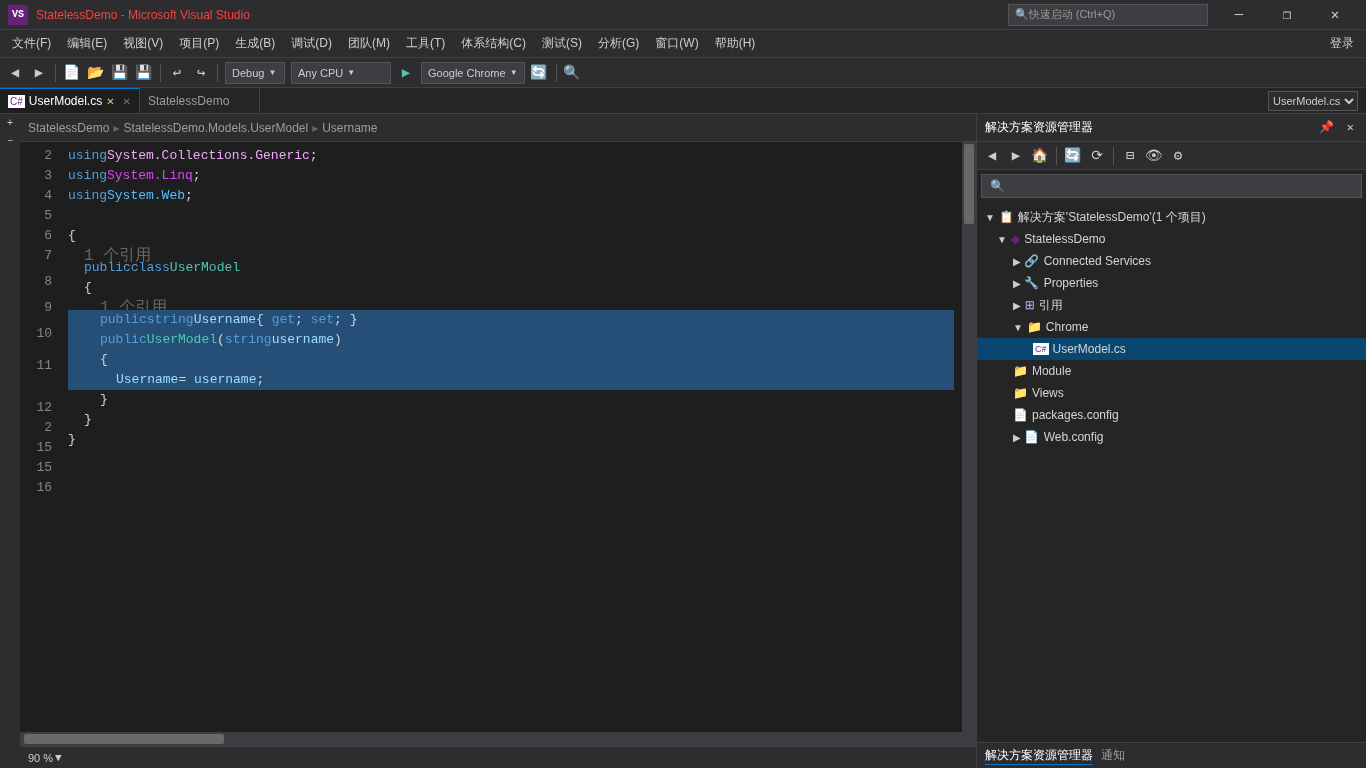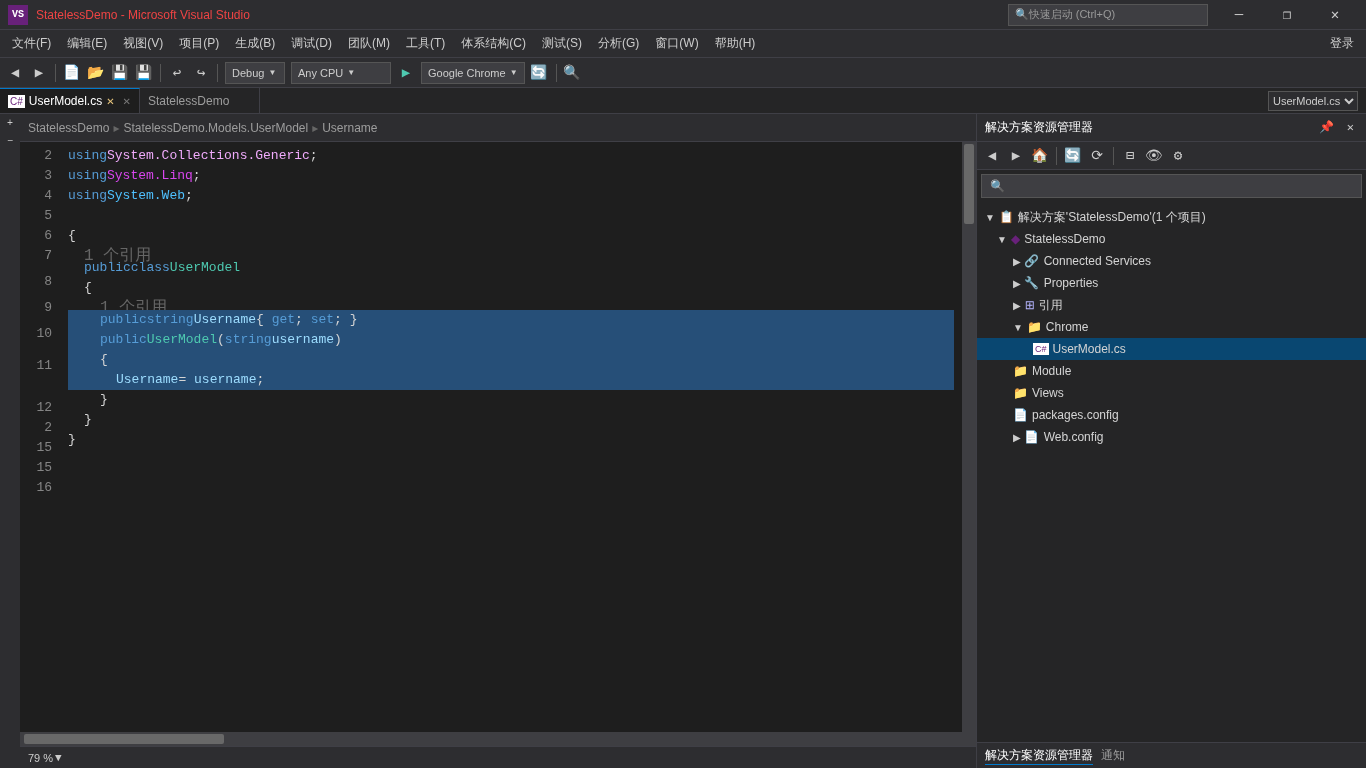--- a/index.html
+++ b/index.html
@@ -366,21 +366,21 @@
       <div id="scrollbar-right">
         <div class="scroll-thumb" style="height:80px;"></div>
       </div>
     </div>
 
     <div style="height:14px; background:#3e3e42; display:flex; align-items:center; padding:0 4px;">
       <div style="height:10px; background:#686868; border-radius:2px; width:200px;"></div>
     </div>
 
     <div style="height:22px; background:#2d2d30; display:flex; align-items:center; padding:0 8px; border-top:1px solid #3f3f46;">
-      <span style="color:#ccc; font-size:11px; font-family:'Segoe UI',sans-serif;">79 %</span>
+      <span style="color:#ccc; font-size:11px; font-family:'Segoe UI',sans-serif;">90 %</span>
       <span style="color:#ccc; font-size:11px; margin-left:2px;">▼</span>
     </div>
   </div>
 
   <div id="solution-explorer">
 
     <div id="se-header">
       <span class="se-title">解决方案资源管理器</span>
       <span class="se-btn">📌</span>
       <span class="se-btn">✕</span>

